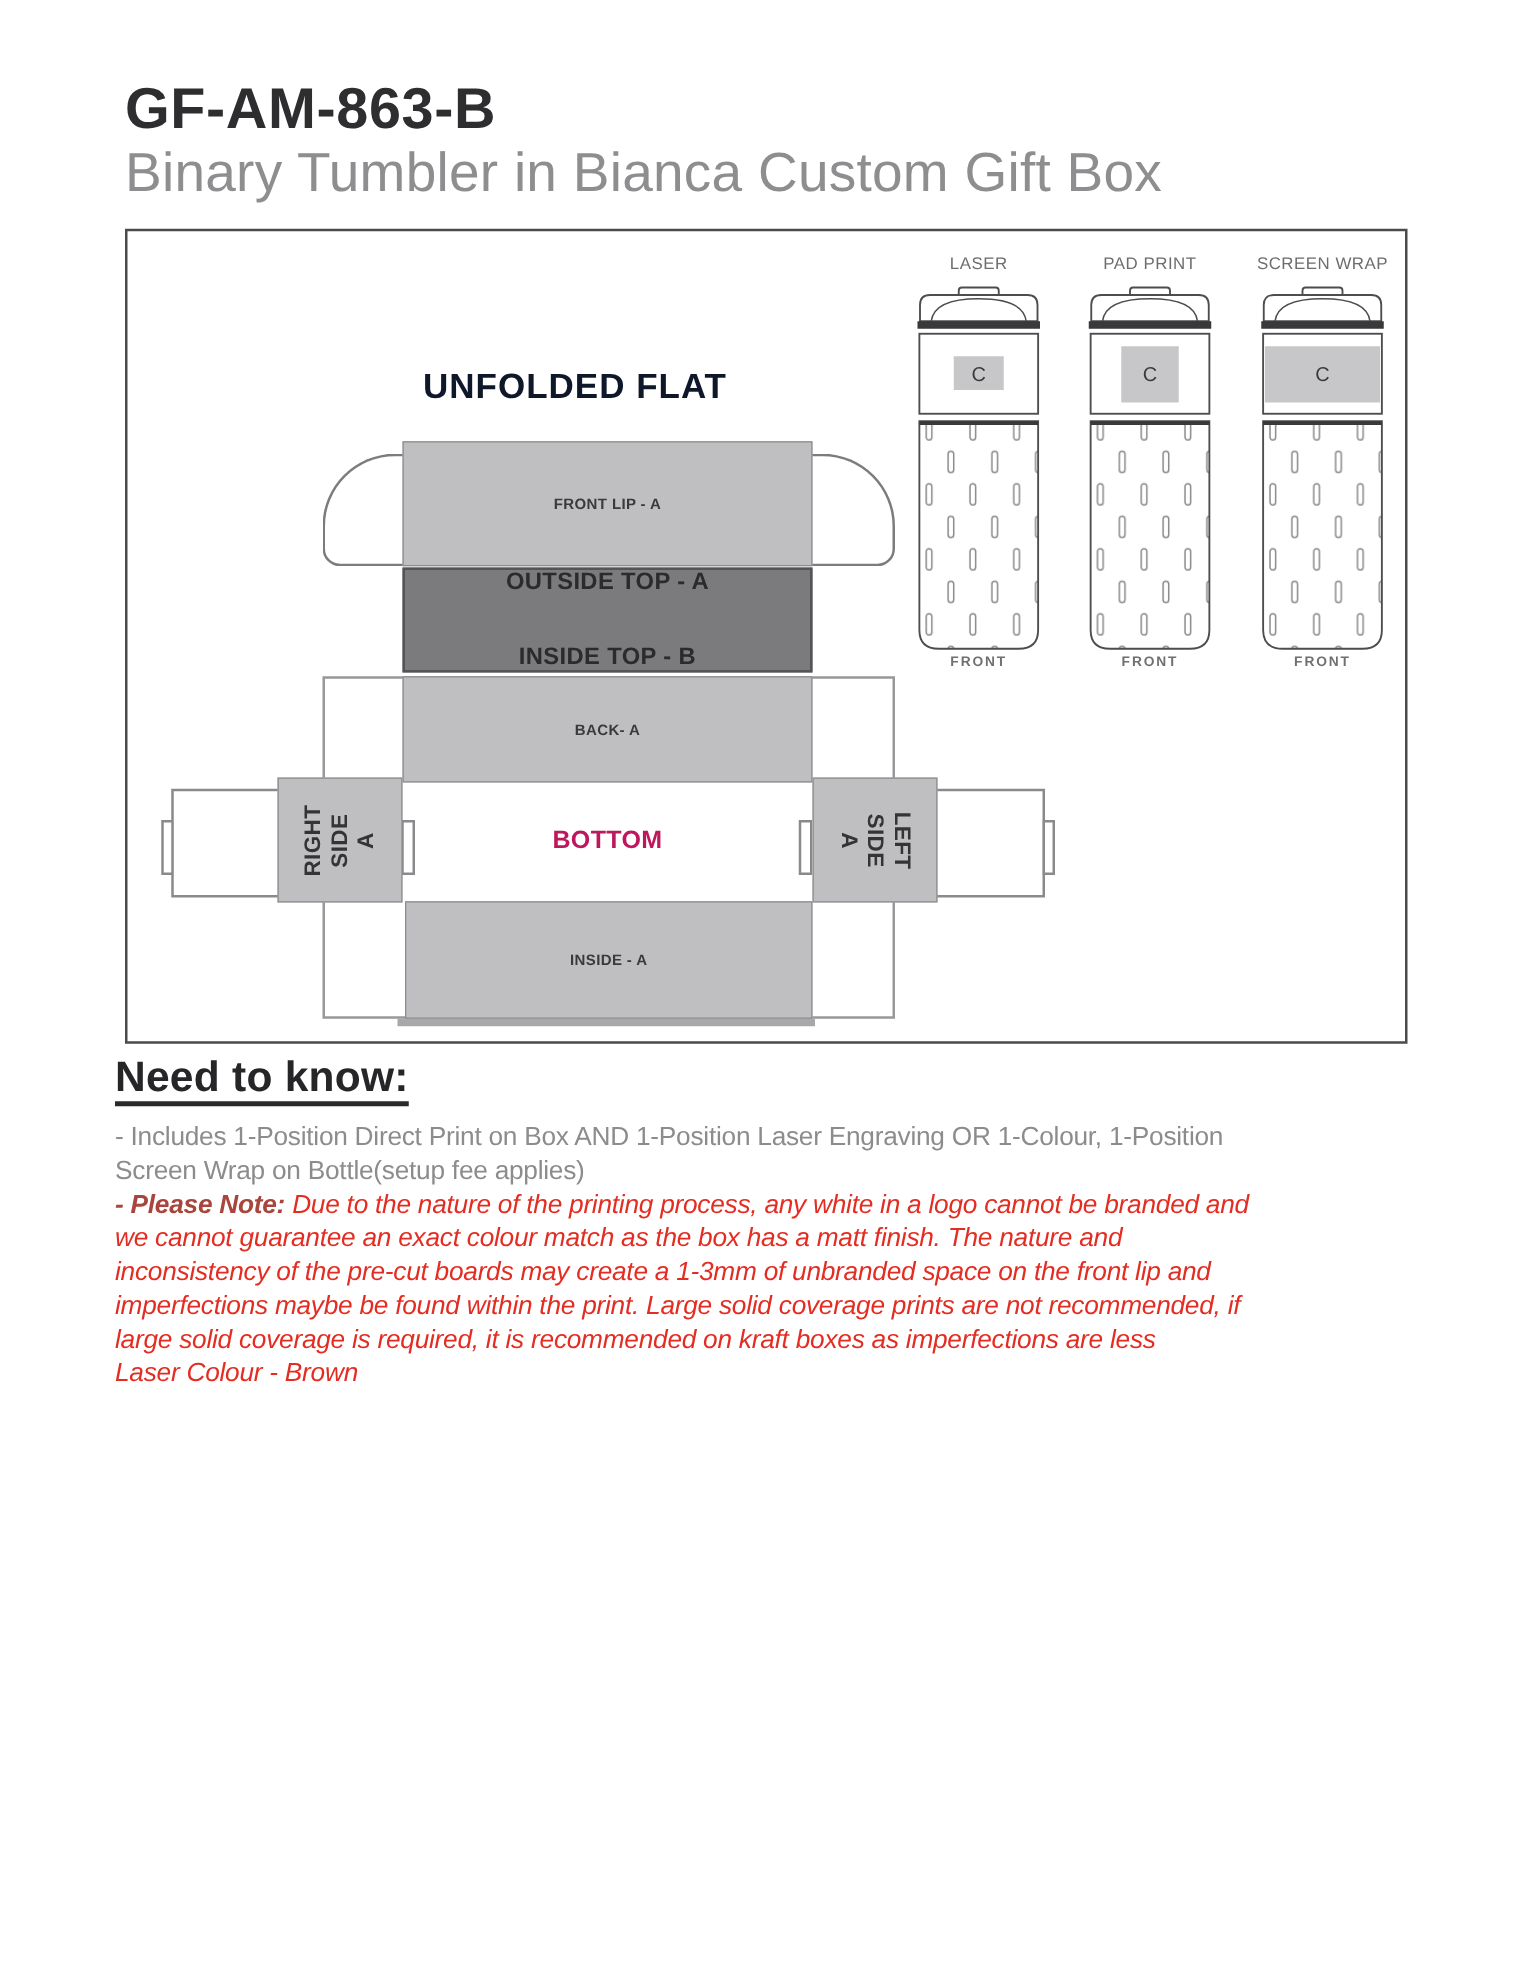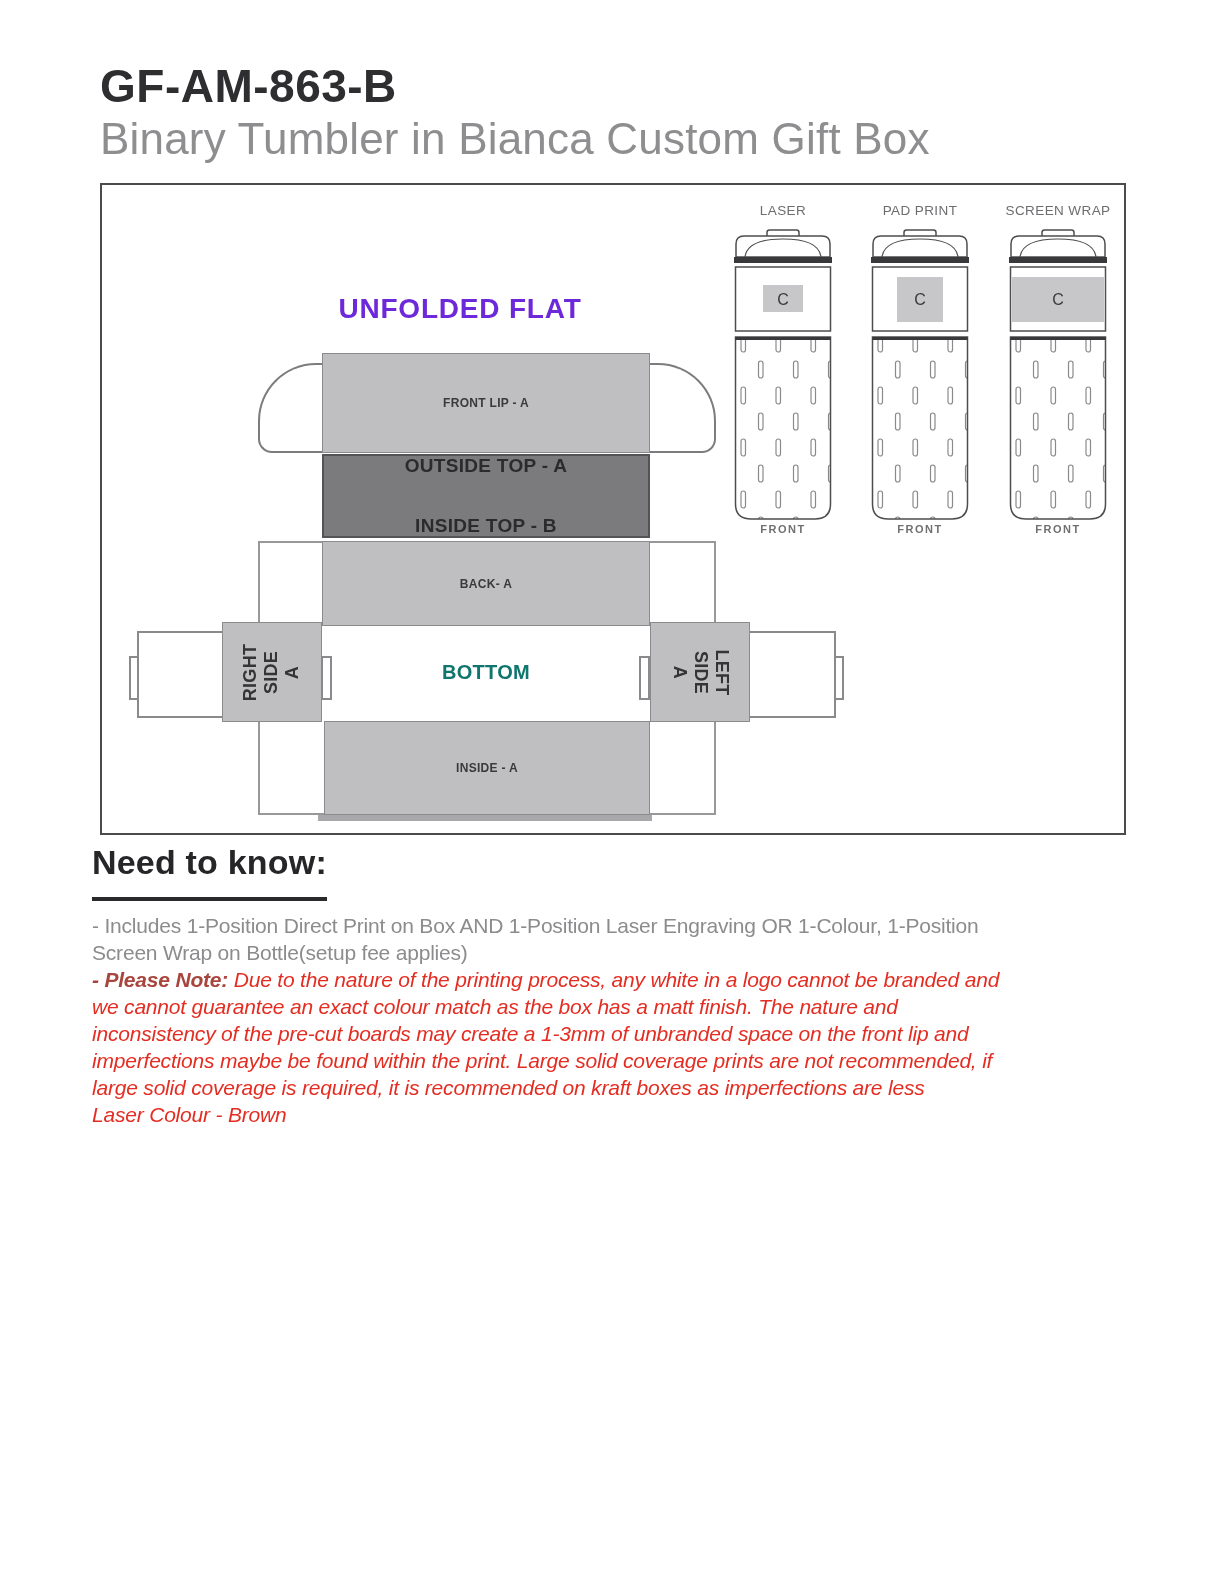--- a/index.html
+++ b/index.html
@@ -12,39 +12,39 @@
   .abs { position:absolute; }
 
   
   .title   { left:100px; top:62px;  font-size:46px; font-weight:700; color:#2e2e30; letter-spacing:.5px; line-height:1.05; }
   .subtitle{ left:100px; top:116px; font-size:44px; font-weight:400; color:#8e8e90; letter-spacing:.2px; line-height:1.05; }
 
   
   .diagram-box { left:100px; top:183px; width:1026px; height:652px;
     border:2px solid #4b4b4d; background:#ffffff; }
   .uf-heading { left:197px; top:108px; width:322px; text-align:center;
-    font-size:28px; font-weight:700; color:#6d28d9; letter-spacing:.8px; }
+    font-size:28px; font-weight:700; color:#0f172a; letter-spacing:.8px; }
 
   .panel { background:#bfbfc1; border:1.5px solid #8b8b8d;
     display:flex; align-items:center; justify-content:center; text-align:center;
     font-weight:700; font-size:12px; color:#3a3a3c; letter-spacing:.3px; }
   .panel-front-lip { left:220px; top:168px; width:328px; height:100px; z-index:2; }
   .panel-dark { left:220px; top:269px; width:328px; height:84px; z-index:2;
     background:#7b7b7d; border:2px solid #545456; color:#2b2b2d;
     flex-direction:column; font-size:19px; line-height:24px;gap:36px; }
   .panel-back  { left:220px; top:356px; width:328px; height:85px; z-index:2; }
   .panel-front { left:222px; top:536px; width:326px; height:94px; z-index:2; }
   .panel-side  { width:100px; height:100px; z-index:3; font-size:18px; line-height:21px; color:#343436; }
   .panel-right-side { left:120px; top:437px; }
   .panel-left-side  { left:548px; top:437px; }
   .rot-ccw { transform:rotate(-90deg); }
   .rot-cw  { transform:rotate(90deg); }
   .bottom-area { left:220px; top:437px; width:328px; height:100px; z-index:2;
     display:flex; align-items:center; justify-content:center;
-    font-weight:700; font-size:20px; color:#0f766e; letter-spacing:.3px; }
+    font-weight:700; font-size:20px; color:#be185d; letter-spacing:.3px; }
 
   .ear { background:#fff; border:2px solid #7c7c7e; z-index:1; }
   .ear-left  { left:156px; top:178px; width:76px; height:90px; border-radius:58px 0 0 14px; border-right:none; }
   .ear-right { left:536px; top:178px; width:78px; height:90px; border-radius:0 58px 14px 0; border-left:none; }
 
   .outline-rect { left:156px; top:356px; width:458px; height:274px;
     background:#fff; border:2px solid #98989a; z-index:0; }
 
   .flap { background:#fff; border:2px solid #8a8a8c; z-index:1; }
   .flap-left  { left:35px;  top:446px; width:88px; height:87px; }
@@ -64,21 +64,21 @@
   .t-line   { fill:none;    stroke:#4d4d4f; stroke-width:1.2; }
   .t-rim    { fill:#39393b; }
   .t-cbox   { fill:#c7c7c9; }
   .t-cletter{ font-family:"Liberation Sans","DejaVu Sans",sans-serif; font-size:16px; fill:#3a3a3c; text-anchor:middle; }
   .t-front  { font-family:"Liberation Sans","DejaVu Sans",sans-serif; font-size:11px; font-weight:700;
               fill:#707073; text-anchor:middle; letter-spacing:1.5px; }
 
   
   .ntk { left:92px; top:844px; width:1075px; }
   .ntk h2 { display:inline-block; font-size:34px; font-weight:700; color:#262628;
-    border-bottom:4px solid #2a2a2c; padding-bottom:16px; line-height:1.1; letter-spacing:.2px; }
+    border-bottom:4px solid #2a2a2c; padding-bottom:0; line-height:1.1; letter-spacing:.2px; }
   .ntk .body-lines { margin-top:11px; }
   .bline { font-size:21px; line-height:27px; white-space:nowrap; letter-spacing:-0.2px; }
   .gray-line { color:#8c8c8e; }
   .red-line  { color:#e42d22;font-style:italic; }
   .note-prefix { color:#a8453c; font-weight:700; }
 </style>
 </head>
 <body>
 
 <div class="page">

